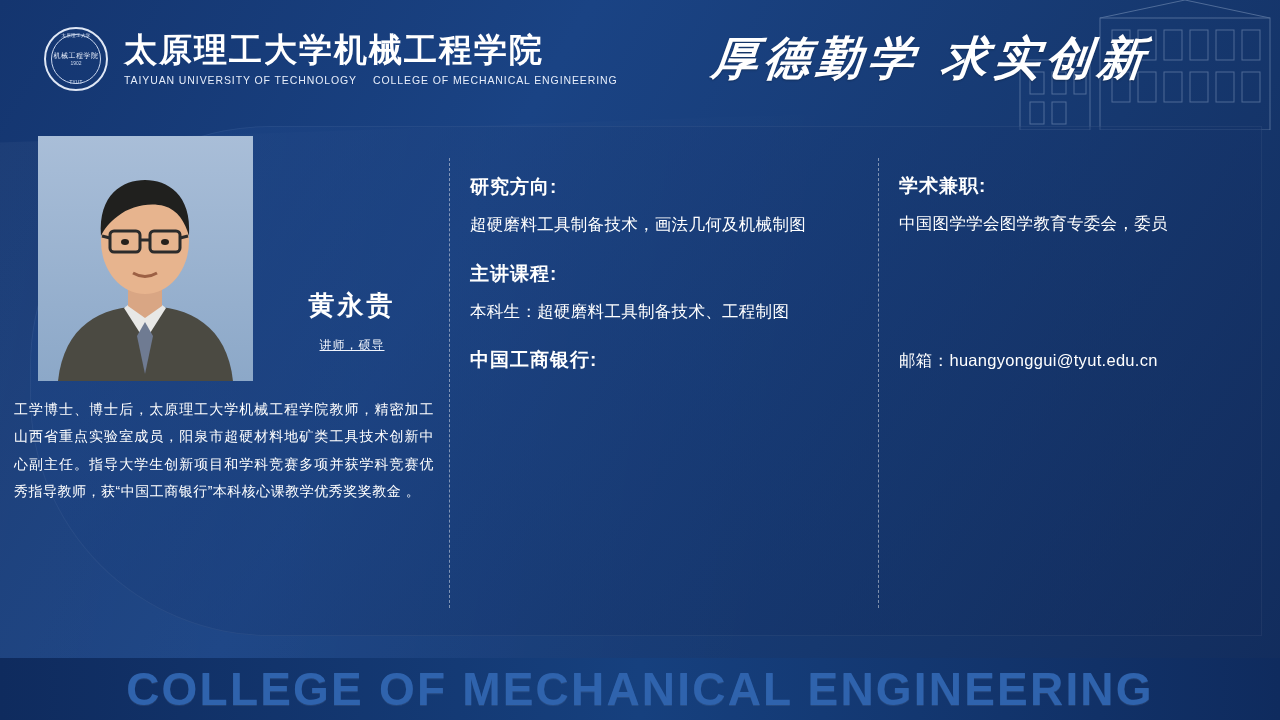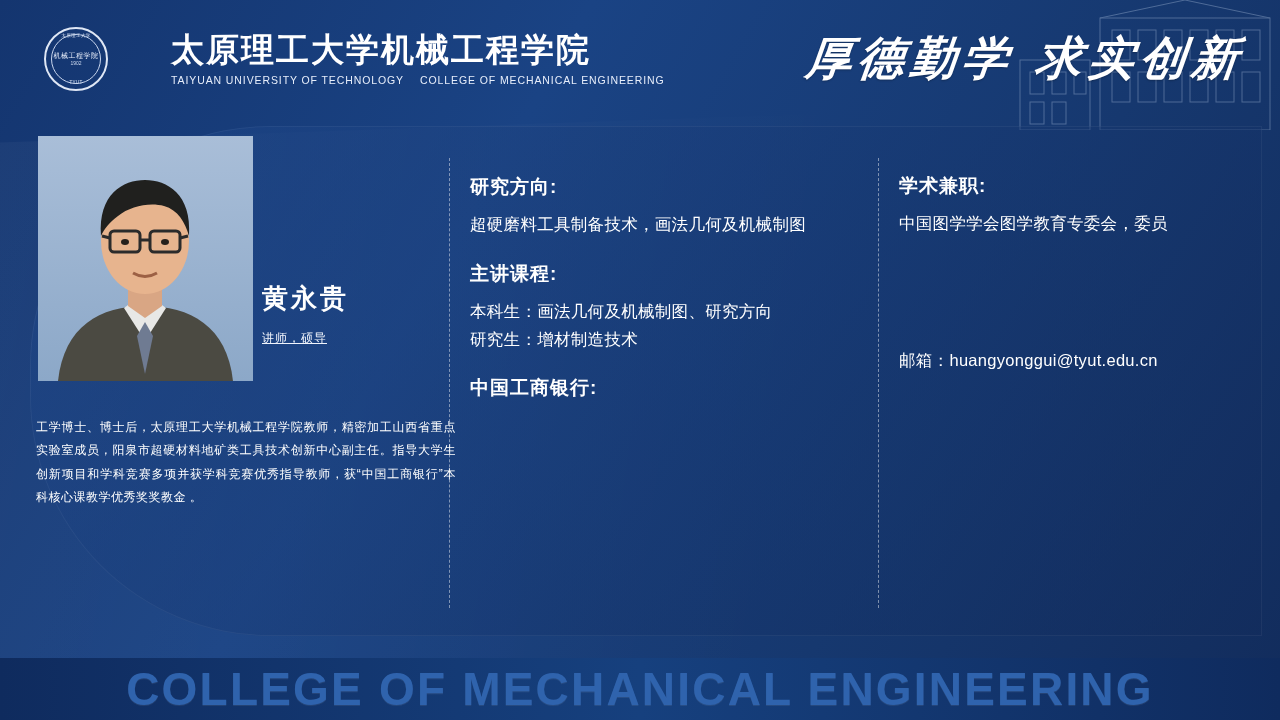--- a/index.html
+++ b/index.html
@@ -33,21 +33,20 @@
     pointer-events: none;
   }
   
   .header {
     position: relative;
     height: 118px;
     display: flex;
     align-items: center;
     padding-left: 44px;
     z-index: 4;
-    gap: 47px;
   }
   .logo-mark {
     width: 64px; height: 64px;
     border-radius: 50%;
     border: 2px solid #dfe7f5;
     display: flex; align-items: center; justify-content: center;
     flex: 0 0 auto;
     position: relative;
   }
   .logo-mark .inner {
@@ -123,46 +122,46 @@
     left: 38px; top: 18px;
     width: 215px; height: 245px;
     background: linear-gradient(180deg, #9fb7d4 0%, #8aa6c6 100%);
     overflow: hidden;
   }
   
   .portrait-svg { display: block; width: 215px; height: 245px; }
 
   .name-block {
     position: absolute;
-    left: 262px; top: 163px;
+    left: 262px; top: 170px;
     width: 180px;
+    text-align: center;
     color: #fff;
   }
   .name-block .name {
     font-size: 26px;
     font-weight: 700;
     letter-spacing: 3px;
   }
   .name-block .title {
     margin-top: 14px;
     font-size: 12px;
     letter-spacing: 1px;
     color: #f0f4fc;
     text-decoration: underline;
   }
   .bio {
     position: absolute;
-    left: 36px; top: 278px;
+    left: 14px; top: 278px;
     width: 420px;
     color: #ffffff;
-    font-size: 12px;
+    font-size: 14px;
     line-height: 1.95;
     letter-spacing: .5px;
     text-align: justify;
-    margin-top: 20px;
   }
   .vline {
     position: absolute;
     top: 40px;
     width: 0;
     height: 450px;
     border-left: 1px dashed rgba(255,255,255,.45);
   }
   .vline.v1 { left: 449px; }
   .vline.v2 { left: 878px; }
@@ -316,22 +315,21 @@
 
     <div class="vline v1"></div>
     <div class="vline v2"></div>
 
     <div class="col mid">
       <div class="sec-title">研究方向:</div>
       <div class="sec-body">超硬磨料工具制备技术，画法几何及机械制图</div>
 
       <div class="sec-title">主讲课程:</div>
       <div class="sec-body tight">
-        <div>本科生：画法几何及机械制图、研究方向</div>
-        <div>研究生：增材制造技术</div>
+        <div>本科生：超硬磨料工具制备技术、工程制图</div>
       </div>
 
       <div class="sec-title">中国工商银行:</div>
     </div>
 
     <div class="col right">
       <div class="sec-title">学术兼职:</div>
       <div class="sec-body">中国图学学会图学教育专委会，委员</div>
 
       <div class="spacer-lg"></div>

